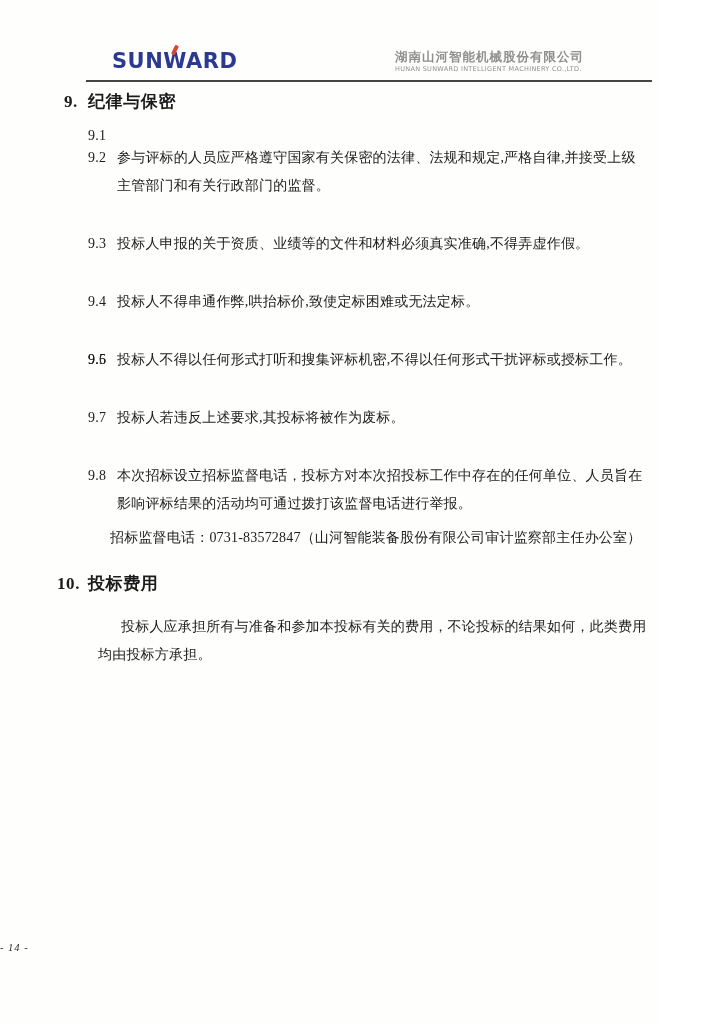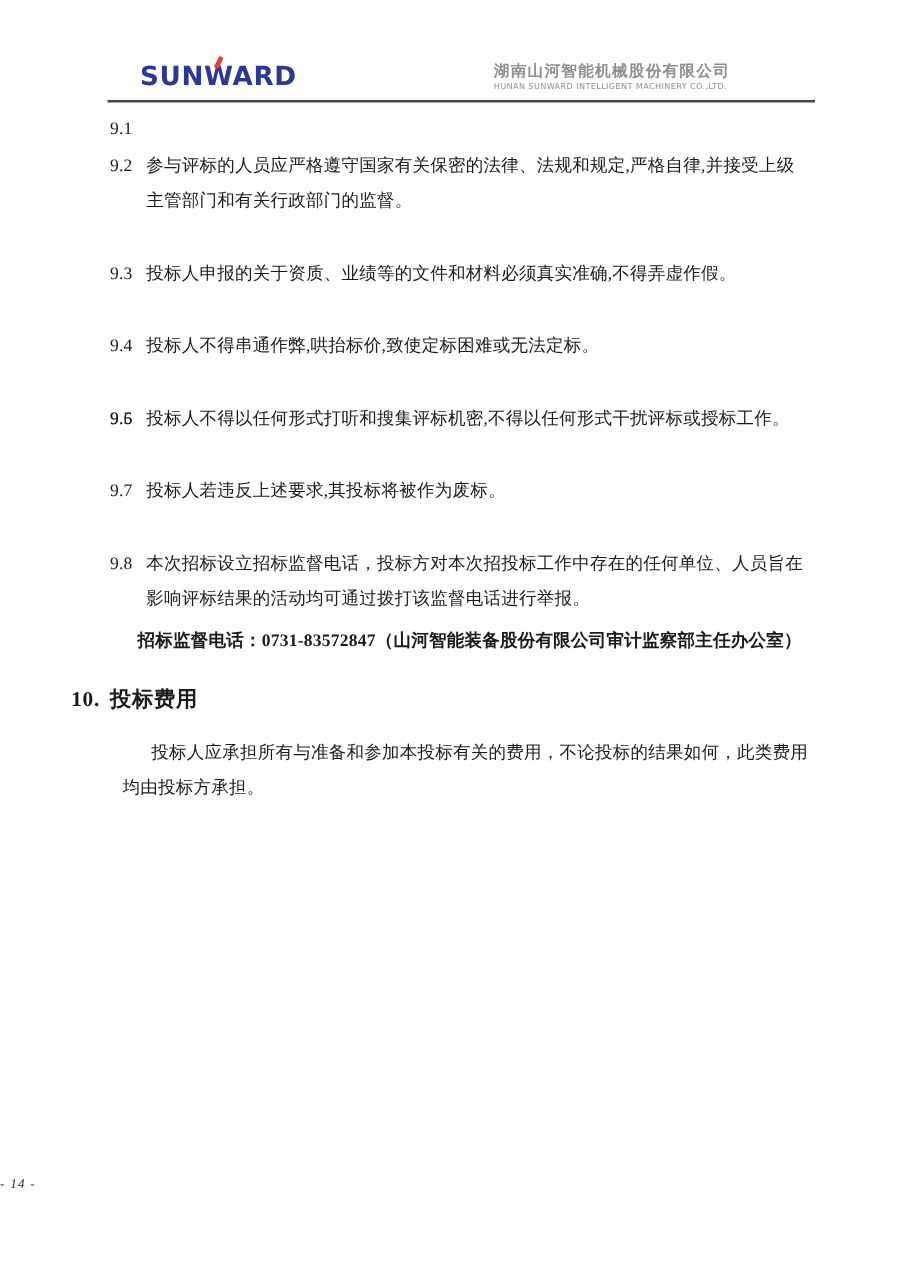--- a/index.html
+++ b/index.html
@@ -106,21 +106,20 @@
   .clause .clause-num {
     position: absolute;
     left: 24px;
     top: 0;
   }
   .clause.last {
     margin-bottom: 6px;
   }
   .hotline {
     margin: 0 0 20px 46px;
-    font-weight: bold;
   }
   .para-10 {
     margin: 17px 0 0 34px;
     text-indent: 23px;
   }
 
   
   .page-footer {
     position: absolute;
     top: 942px;
@@ -144,20 +143,23 @@
     </div>
     <div class="company">
       <div class="company-cn">湖南山河智能机械股份有限公司</div>
       <div class="company-en">HUNAN SUNWARD INTELLIGENT MACHINERY CO.,LTD.</div>
     </div>
     <div class="header-rule"></div>
   </div>
 
   <div class="doc-body">
 
+    <div class="sec-head">
+      <span class="sec-num">9.</span><span>纪律与保密</span>
+    </div>
 
     <div class="clause">
       <span class="clause-num">9.1</span>
     </div>
 
     <div class="clause">
       <span class="clause-num">9.2</span>
       <span>参与评标的人员应严格遵守国家有关保密的法律、法规和规定,严格自律,并接受上级主管部门和有关行政部门的监督。</span>
     </div>
 

